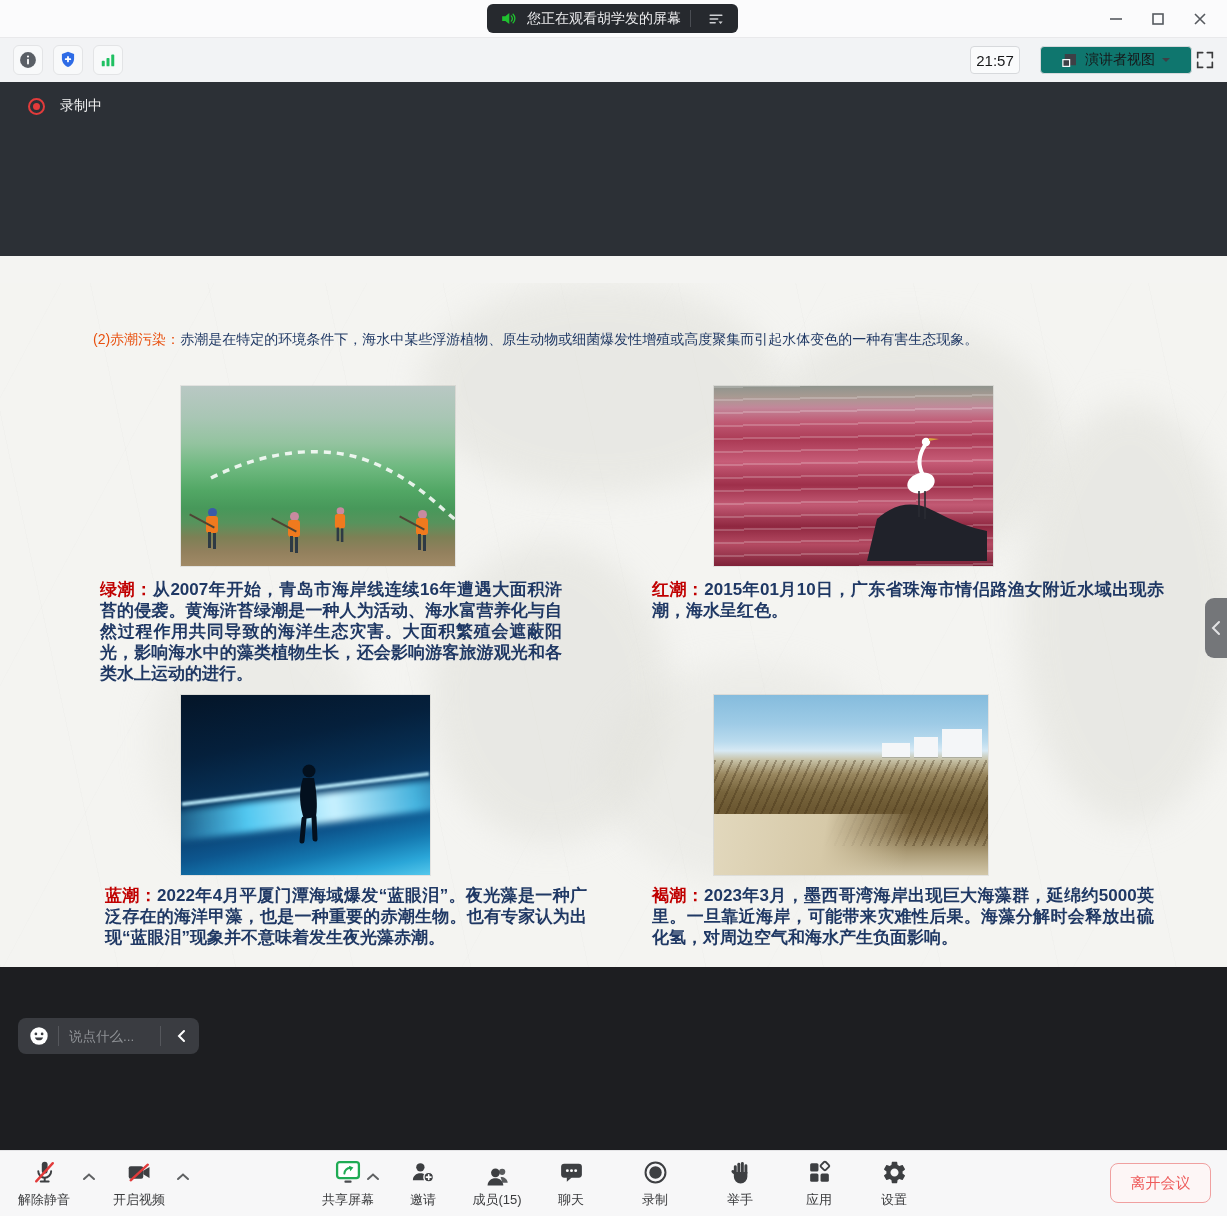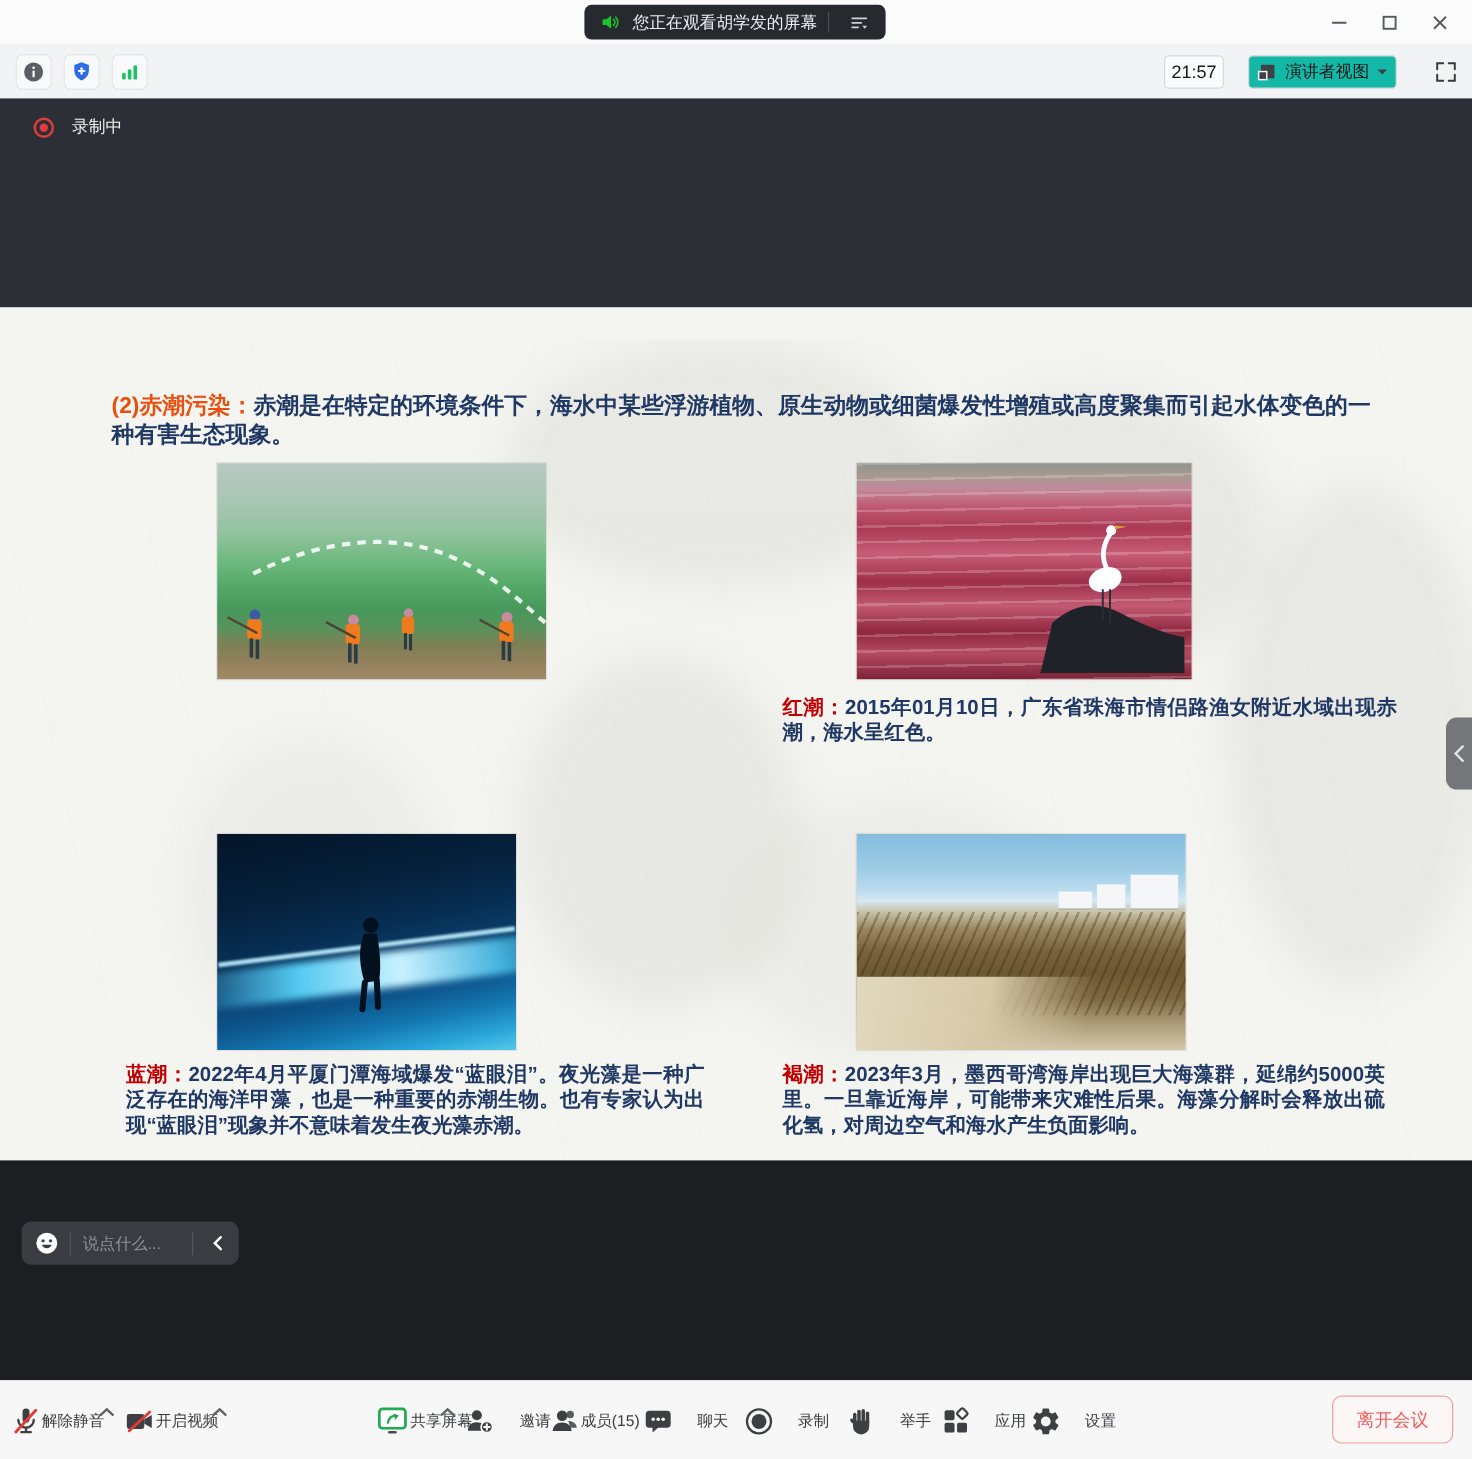--- a/index.html
+++ b/index.html
@@ -16,38 +16,38 @@
   .banner-menu{background:none;border:none;padding:2px 6px;cursor:pointer;display:flex;align-items:center;}
   .winctrls{position:absolute;right:6px;top:0;height:38px;display:flex;align-items:center;}
   .winbtn{width:42px;height:32px;background:none;border:none;display:flex;align-items:center;justify-content:center;cursor:pointer;}
 
   
   .statusbar{position:absolute;left:0;top:38px;width:1227px;height:44px;background:#f2f3f5;}
   .sqbtn{position:absolute;top:7px;width:30px;height:30px;border:1px solid #e3e4e6;border-radius:6px;background:#f8f9fa;
     display:flex;align-items:center;justify-content:center;cursor:pointer;padding:0;}
   .timebox{position:absolute;left:970px;top:8px;width:50px;height:28px;border:1px solid #d7d9dc;border-radius:4px;
     background:#fafbfc;color:#17181a;font-size:15px;display:flex;align-items:center;justify-content:center;}
-  .viewbox{position:absolute;left:1040px;top:8px;width:124px;height:28px;border:1px solid #d7d9dc;border-radius:4px;
-    background:#14b8a6;color:#17181a;font-size:14px;display:flex;align-items:center;justify-content:center;gap:6px;cursor:pointer;}
+  .viewbox{position:absolute;left:1040px;top:8px;width:152px;height:28px;border:1px solid #d7d9dc;border-radius:4px;
+    background:#0f766e;color:#17181a;font-size:14px;display:flex;align-items:center;justify-content:center;gap:6px;cursor:pointer;}
   .fsbtn{position:absolute;left:1194px;top:10px;width:24px;height:24px;background:none;border:none;padding:0;cursor:pointer;}
 
   
   .stage-top{position:absolute;left:0;top:82px;width:1227px;height:174px;background:#2c3036;}
   .recording{position:absolute;left:28px;top:15px;display:flex;align-items:center;gap:15px;}
   .rec-dot{width:17px;height:17px;border-radius:50%;border:2px solid #e23b3b;position:relative;}
   .rec-dot::after{content:"";position:absolute;left:3px;top:3px;width:7px;height:7px;border-radius:50%;background:#e23b3b;}
   .rec-label{color:#f2f2f2;font-size:14px;}
 
   
   .slide{position:absolute;left:0;top:283px;width:1227px;height:684px;background:#f4f4f1;overflow:hidden;}
   .wm-blob{position:absolute;border-radius:50%;background:#e0e0da;filter:blur(16px);opacity:.55;}
   .wm-grid{position:absolute;inset:0;opacity:.5;background:
     repeating-linear-gradient(78deg,rgba(0,0,0,.022) 0 1px,transparent 1px 115px),
     repeating-linear-gradient(-62deg,rgba(0,0,0,.02) 0 1px,transparent 1px 135px);}
-  .heading{position:absolute;left:93px;top:44px;width:1056px;font-size:19px;line-height:24px;font-weight:700;
+  .heading{position:absolute;left:93px;top:44px;width:1056px;font-size:14px;line-height:24px;font-weight:400;
     color:#1f3864;text-align:left;margin:0;}
   .h-label{color:#e8500f;}
   .tide{position:absolute;margin:0;font-size:17px;line-height:21px;font-weight:700;color:#1f3864;text-align:justify;}
   .t-label{color:#c00000;}
   .photo{position:absolute;overflow:hidden;box-shadow:0 0 0 1px rgba(0,0,0,.07);}
 
   .photo-green{left:181px;top:103px;width:274px;height:180px;background:linear-gradient(180deg,
     #b9c8c4 0%,#a8c6b4 18%,#93c39f 32%,#6fb980 45%,#52a765 58%,#47985a 68%,#57935c 76%,#7d8055 84%,#92805d 92%,#a18a66 100%);}
   .worker{position:absolute;width:18px;height:42px;}
   .worker .head{position:absolute;top:0;left:5px;width:9px;height:9px;border-radius:50%;background:#2b3540;}
@@ -84,21 +84,21 @@
   .chatbar{position:absolute;left:18px;top:51px;width:181px;height:36px;background:#3a3c41;border-radius:8px;
     display:flex;align-items:center;padding:0 6px 0 10px;gap:8px;}
   .chat-div{width:1px;height:20px;background:#55575c;}
   .chat-input{flex:1;min-width:0;background:transparent;border:none;outline:none;color:#cfd0d2;font-size:13.5px;}
   .chat-input::placeholder{color:#8f9296;}
   .iconbtn{background:none;border:none;padding:0;cursor:pointer;display:flex;align-items:center;justify-content:center;}
 
   
   .controlbar{position:absolute;left:0;top:1150px;width:1227px;height:66px;background:#f7f7f8;border-top:1px solid #e4e4e6;}
   .ctrl{position:absolute;top:6px;width:72px;height:56px;background:none;border:none;cursor:pointer;
-    display:flex;flex-direction:row;align-items:center;justify-content:space-between;padding:2px 0 4px 0;}
+    display:flex;flex-direction:column;align-items:center;justify-content:space-between;padding:2px 0 4px 0;}
   .ctrl .lbl{font-size:13px;color:#3a3b3d;white-space:nowrap;}
   .caret{position:absolute;top:18px;width:16px;height:16px;background:none;border:none;padding:0;cursor:pointer;}
   .leave-btn{position:absolute;left:1110px;top:12px;width:101px;height:40px;border:1.5px solid #f0a0a0;border-radius:8px;
     background:#fdf6f6;color:#ee5c5c;font-size:15px;cursor:pointer;}
 </style>
 </head>
 <body>
 
 <div class="screen">
 
@@ -267,20 +267,21 @@
     </div>
 
     <div class="photo photo-brown">
       <div class="bldg" style="right:6px;top:34px;width:40px;height:28px;"></div>
       <div class="bldg" style="right:50px;top:42px;width:24px;height:20px;"></div>
       <div class="bldg" style="right:78px;top:48px;width:28px;height:14px;"></div>
       <div class="weed-tex"></div>
       <div class="sand"></div>
     </div>
 
+    <p class="tide" style="left:100px;top:296px;width:462px;"><span class="t-label">绿潮：</span><span>从2007年开始，青岛市海岸线连续16年遭遇大面积浒苔的侵袭。黄海浒苔绿潮是一种人为活动、海水富营养化与自然过程作用共同导致的海洋生态灾害。大面积繁殖会遮蔽阳光，影响海水中的藻类植物生长，还会影响游客旅游观光和各类水上运动的进行。</span></p>
     <p class="tide" style="left:652px;top:296px;width:512px;"><span class="t-label">红潮：</span><span>2015年01月10日，广东省珠海市情侣路渔女附近水域出现赤潮，海水呈红色。</span></p>
     <p class="tide" style="left:105px;top:602px;width:482px;"><span class="t-label">蓝潮：</span><span>2022年4月平厦门潭海域爆发“蓝眼泪”。夜光藻是一种广泛存在的海洋甲藻，也是一种重要的赤潮生物。也有专家认为出现“蓝眼泪”现象并不意味着发生夜光藻赤潮。</span></p>
     <p class="tide" style="left:652px;top:602px;width:502px;"><span class="t-label">褐潮：</span><span>2023年3月，墨西哥湾海岸出现巨大海藻群，延绵约5000英里。一旦靠近海岸，可能带来灾难性后果。海藻分解时会释放出硫化氢，对周边空气和海水产生负面影响。</span></p>
 
     <button class="side-tab">
       <span style="display:flex;">
         <svg width="12" height="16" viewBox="0 0 12 16">
             <path d="M9 2L3 8l6 6" stroke="#e2e2e4" stroke-width="2" fill="none" stroke-linecap="round"></path>
           </svg>
       </span>

